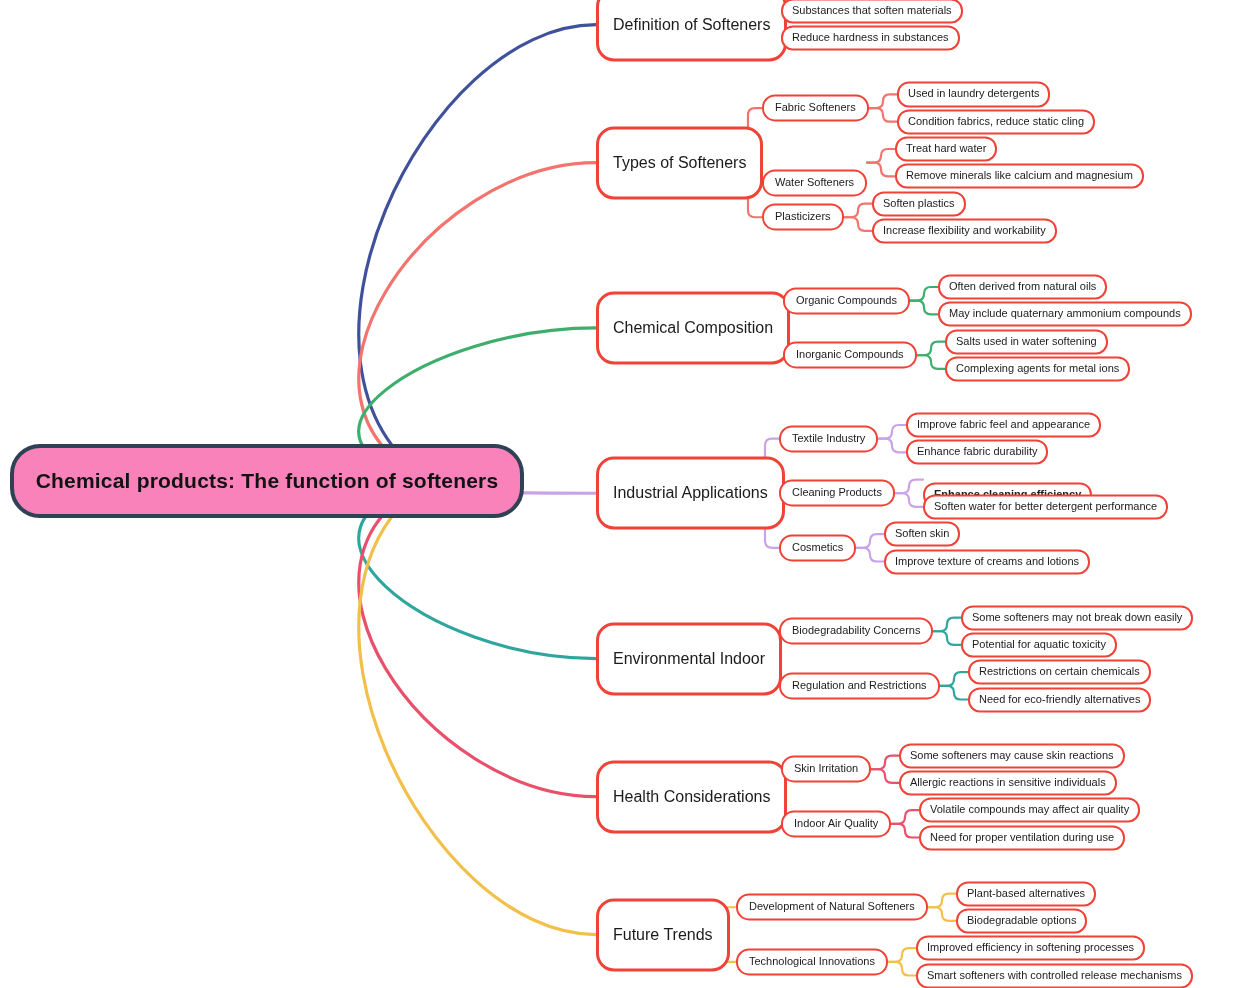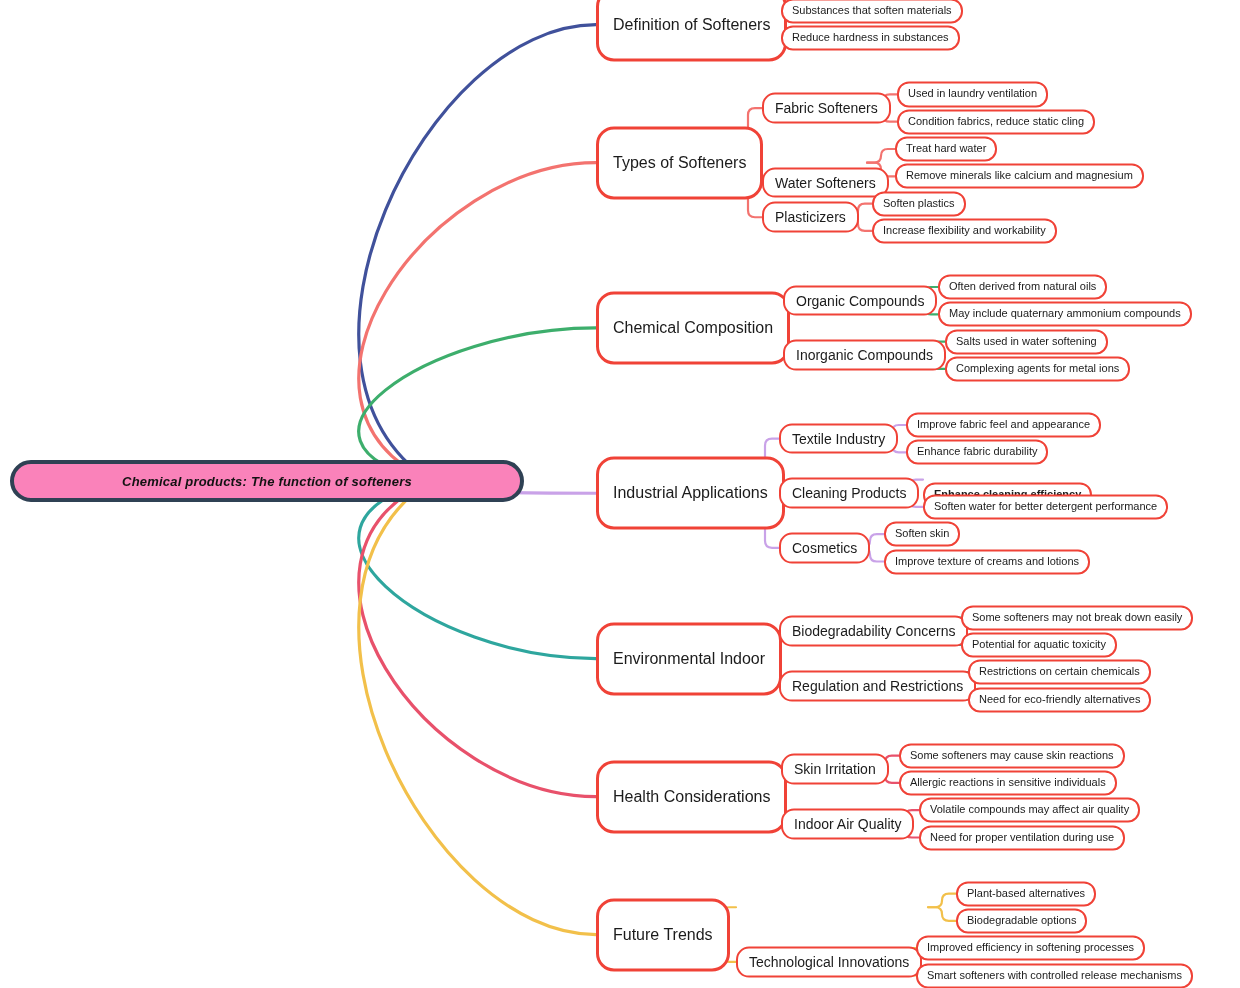--- a/index.html
+++ b/index.html
@@ -18,37 +18,36 @@
     position: absolute;
     transform: translateY(-50%);
     background: #ffffff;
     white-space: nowrap;
     color: #1b1b1b;
     box-sizing: border-box;
     border-style: solid;
     line-height: 1.2;
   }
   .n1 { font-size: 16px; padding: 24px 14px;  border-width: 3.5px; border-radius: 18px; }
-  .n2 { font-size: 14px;   padding: 5px 11px;  border-width: 2px;   border-radius: 13px; }
+  .n2 { font-size: 11px;   padding: 5px 11px;  border-width: 2px;   border-radius: 13px; }
   .n3 { font-size: 11px;   padding: 4px 9px;   border-width: 2px;   border-radius: 12px; }
   #root-node {
     position: absolute;
     left: 10px; top: 481px;
-    width: 514px; height: 42px;
+    width: 514px; height: 74px;
     transform: translateY(-50%);
     border-radius: 30px;
     border-style: solid;
     border-width: 4px;
     display: flex; align-items: center; justify-content: center;
     font-weight: bold;
-    font-size: 13px;
+    font-size: 21px;
     white-space: nowrap;
     letter-spacing: 0.2px;
     box-sizing: border-box;
-    font-style: italic;
   }
 </style>
 </head>
 <body>
 
 <div id="canvas">
   <svg id="connectors" width="1240" height="988" viewBox="0 0 1240 988">
       <path d="M 430 481 C 260 366.9125 426 24.65 596 24.65" stroke="#40519B" stroke-width="3.2" fill="none" stroke-linecap="round" stroke-linejoin="round"></path>
       <path d="M 753 24.65 L 760.175 24.65 Q 767 24.65 767 17.825 L 767 17.825 Q 767 11 773.825 11 L 781 11" stroke="#40519B" stroke-width="2.2" fill="none" stroke-linecap="round" stroke-linejoin="round"></path>
       <path d="M 753 24.65 L 760.175 24.65 Q 767 24.65 767 31.474999999999998 L 767 31.474999999999998 Q 767 38.3 773.825 38.3 L 781 38.3" stroke="#40519B" stroke-width="2.2" fill="none" stroke-linecap="round" stroke-linejoin="round"></path>
@@ -101,21 +100,21 @@
       <path d="M 888 961.8499999999995 L 895.175 961.8499999999995 Q 902 961.8499999999995 902 955.0249999999994 L 902 955.0249999999994 Q 902 948.1999999999995 908.825 948.1999999999995 L 916 948.1999999999995" stroke="#F2C04A" stroke-width="2.2" fill="none" stroke-linecap="round" stroke-linejoin="round"></path>
       <path d="M 888 961.8499999999995 L 895.175 961.8499999999995 Q 902 961.8499999999995 902 968.6749999999995 L 902 968.6749999999995 Q 902 975.4999999999994 908.825 975.4999999999994 L 916 975.4999999999994" stroke="#F2C04A" stroke-width="2.2" fill="none" stroke-linecap="round" stroke-linejoin="round"></path>
     </svg>
   <div id="nodes">
     <div id="root-node" style="background: rgb(250, 130, 186); border-color: rgb(47, 65, 84); color: rgb(18, 18, 18);">Chemical products: The function of softeners</div>
   <div class="node n1" style="left: 596px; top: 24.65px; border-color: rgb(240, 66, 55); color: rgb(27, 27, 27);">Definition of Softeners</div>
       <div class="node n3" style="left: 781px; top: 11px; border-color: rgb(240, 66, 55); color: rgb(27, 27, 27);">Substances that soften materials</div>
       <div class="node n3" style="left: 781px; top: 38.3px; border-color: rgb(240, 66, 55); color: rgb(27, 27, 27);">Reduce hardness in substances</div>
       <div class="node n1" style="left: 596px; top: 162.65px; border-color: rgb(240, 66, 55); color: rgb(27, 27, 27);">Types of Softeners</div>
       <div class="node n2" style="left: 762px; top: 108.05px; border-color: rgb(240, 66, 55); color: rgb(27, 27, 27);">Fabric Softeners</div>
-      <div class="node n3" style="left: 897px; top: 94.4px; border-color: rgb(240, 66, 55); color: rgb(27, 27, 27);">Used in laundry ventilation</div>
+      <div class="node n3" style="left: 897px; top: 94.4px; border-color: rgb(240, 66, 55); color: rgb(27, 27, 27);">Used in laundry detergents</div>
       <div class="node n3" style="left: 897px; top: 121.7px; border-color: rgb(240, 66, 55); color: rgb(27, 27, 27);">Condition fabrics, reduce static cling</div>
       <div class="node n2" style="left: 762px; top: 162.65px; border-color: rgb(240, 66, 55); color: rgb(27, 27, 27); margin-top: 20px;">Water Softeners</div>
       <div class="node n3" style="left: 895px; top: 149px; border-color: rgb(240, 66, 55); color: rgb(27, 27, 27);">Treat hard water</div>
       <div class="node n3" style="left: 895px; top: 176.3px; border-color: rgb(240, 66, 55); color: rgb(27, 27, 27);">Remove minerals like calcium and magnesium</div>
       <div class="node n2" style="left: 762px; top: 217.25px; border-color: rgb(240, 66, 55); color: rgb(27, 27, 27);">Plasticizers</div>
       <div class="node n3" style="left: 872px; top: 203.6px; border-color: rgb(240, 66, 55); color: rgb(27, 27, 27);">Soften plastics</div>
       <div class="node n3" style="left: 872px; top: 230.9px; border-color: rgb(240, 66, 55); color: rgb(27, 27, 27);">Increase flexibility and workability</div>
       <div class="node n1" style="left: 596px; top: 327.95px; border-color: rgb(240, 66, 55); color: rgb(27, 27, 27);">Chemical Composition</div>
       <div class="node n2" style="left: 783px; top: 300.65px; border-color: rgb(240, 66, 55); color: rgb(27, 27, 27);">Organic Compounds</div>
       <div class="node n3" style="left: 938px; top: 287px; border-color: rgb(240, 66, 55); color: rgb(27, 27, 27);">Often derived from natural oils</div>
@@ -141,19 +140,20 @@
       <div class="node n3" style="left: 968px; top: 672.2px; border-color: rgb(240, 66, 55); color: rgb(27, 27, 27);">Restrictions on certain chemicals</div>
       <div class="node n3" style="left: 968px; top: 699.5px; border-color: rgb(240, 66, 55); color: rgb(27, 27, 27);">Need for eco-friendly alternatives</div>
       <div class="node n1" style="left: 596px; top: 796.55px; border-color: rgb(240, 66, 55); color: rgb(27, 27, 27);">Health Considerations</div>
       <div class="node n2" style="left: 781px; top: 769.25px; border-color: rgb(240, 66, 55); color: rgb(27, 27, 27);">Skin Irritation</div>
       <div class="node n3" style="left: 899px; top: 755.6px; border-color: rgb(240, 66, 55); color: rgb(27, 27, 27);">Some softeners may cause skin reactions</div>
       <div class="node n3" style="left: 899px; top: 782.9px; border-color: rgb(240, 66, 55); color: rgb(27, 27, 27);">Allergic reactions in sensitive individuals</div>
       <div class="node n2" style="left: 781px; top: 823.85px; border-color: rgb(240, 66, 55); color: rgb(27, 27, 27);">Indoor Air Quality</div>
       <div class="node n3" style="left: 919px; top: 837.5px; border-color: rgb(240, 66, 55); color: rgb(27, 27, 27);">Need for proper ventilation during use</div>
       <div class="node n3" style="left: 919px; top: 810.2px; border-color: rgb(240, 66, 55); color: rgb(27, 27, 27);">Volatile compounds may affect air quality</div>
       <div class="node n1" style="left: 596px; top: 934.55px; border-color: rgb(240, 66, 55); color: rgb(27, 27, 27);">Future Trends</div>
+      <div class="node n2" style="left: 736px; top: 907.25px; border-color: rgb(240, 66, 55); color: rgb(27, 27, 27);">Development of Natural Softeners</div>
       <div class="node n3" style="left: 956px; top: 893.6px; border-color: rgb(240, 66, 55); color: rgb(27, 27, 27);">Plant-based alternatives</div>
       <div class="node n3" style="left: 956px; top: 920.9px; border-color: rgb(240, 66, 55); color: rgb(27, 27, 27);">Biodegradable options</div>
       <div class="node n2" style="left: 736px; top: 961.85px; border-color: rgb(240, 66, 55); color: rgb(27, 27, 27);">Technological Innovations</div>
       <div class="node n3" style="left: 916px; top: 948.2px; border-color: rgb(240, 66, 55); color: rgb(27, 27, 27);">Improved efficiency in softening processes</div>
       <div class="node n3" style="left: 916px; top: 975.5px; border-color: rgb(240, 66, 55); color: rgb(27, 27, 27);">Smart softeners with controlled release mechanisms</div>
     </div>
 </div>
 
 </body></html>

